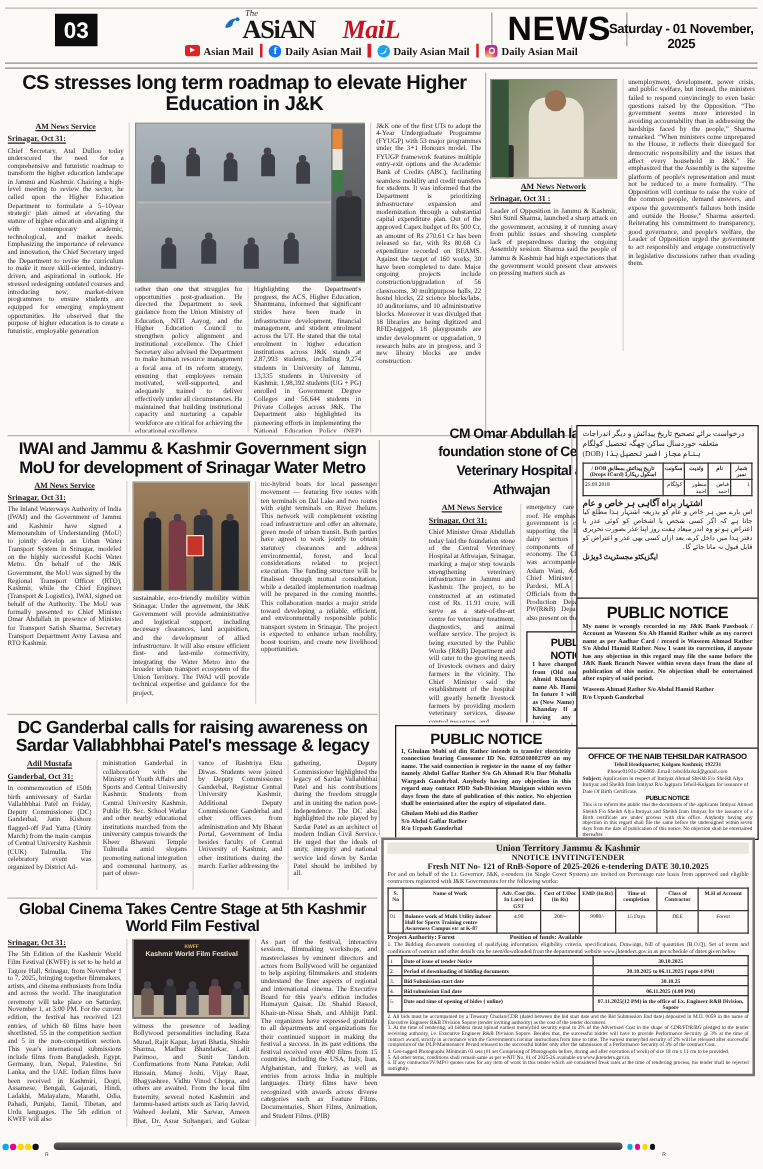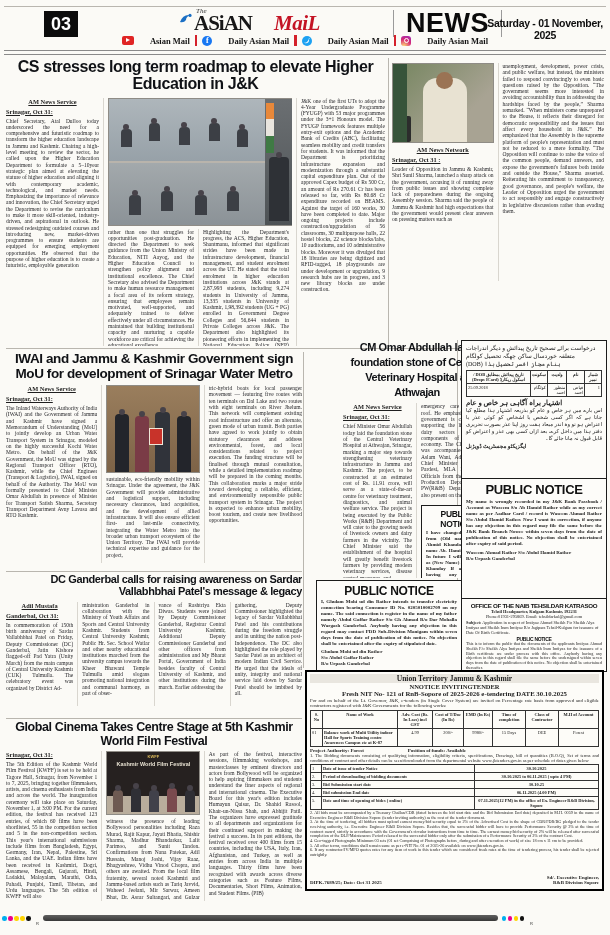--- a/index.html
+++ b/index.html
@@ -19,21 +19,21 @@
   .fig{position:absolute;background:#3c3f45;border-radius:4px 4px 0 0;}
   .fig::before{content:"";position:absolute;left:50%;top:-5px;transform:translateX(-50%);
                width:6px;height:6px;border-radius:50%;background:#474249;}
   .notice{border:1.6px solid #1c1c1c;background:#fdfcf9;padding:3px 4px;overflow:hidden;}
   .notice-title{font-family:"Liberation Sans",sans-serif;font-weight:bold;text-align:center;
                 letter-spacing:-0.3px;color:#111;}
   .notice-body{font-size:5px;line-height:6px;text-align:justify;font-weight:bold;color:#222;}
   .sig{font-size:5px;font-weight:bold;line-height:6px;}
   .masthead-rule{position:absolute;left:4px;right:4px;height:3px;
                  border-top:1px solid #8a8a8a;border-bottom:1px solid #8a8a8a;}
-  .soc-item{display:flex;align-items:center;gap:16px;}
+  .soc-item{display:flex;align-items:center;gap:3px;}
   .soc-label{font-size:8.5px;font-weight:bold;color:#141414;}
   .soc-sep{width:2.5px;height:11px;background:#d4202a;margin:0 5px;}
   .news-label{font-family:"Liberation Sans",sans-serif;font-weight:900;font-size:27px;
               letter-spacing:0.5px;color:#0b0b0b;border-left:1px solid #9a9a9a;
               border-right:1px solid #9a9a9a;padding:0 12px;line-height:1.0;}
   .urdu{direction:rtl;font-size:6px;line-height:8px;text-align:left;color:#222;}
   table{border-collapse:collapse;}
   .ntab td,.ntab th{border:0.8px solid #333;font-size:4.4px;line-height:5px;padding:1px;
                     color:#222;vertical-align:top;}
   .dot{display:inline-block;width:4.5px;height:4.5px;border-radius:50%;margin-right:1.5px;vertical-align:middle;}
@@ -248,21 +248,21 @@
     <span style="font-weight:bold;">Subject:</span>
     <span>Application in respect of Imtiyaz Ahmad Sheikh F/o Sheikh Alya Imtiyaz and Sheikh Iram Imtiyaz R/o Jagipara Tehsil-Kulgam for issuance of Date Of Birth Certificate.</span>
   </div>
   <div class="notice-title" style="font-size:5px;margin-top:1px;">PUBLIC NOTICE</div>
   <div style="font-size:4.2px;line-height:4.8px;text-align:justify;">This is to inform the public that the documents of the applicants Imtiyaz Ahmad Sheikh F/o Sheikh Alya Imtiyaz and Sheikh Iram Imtiyaz for the issuance of a Birth certificate are under process with this office. Anybody having any objection in this regard shall file the same before the undersigned within seven days from the date of publication of this notice. No objection shall be entertained thereafter.</div>
   <div style="font-size:4.4px;font-weight:bold;text-align:right;">Naib Tehsildar Katrasoo</div>
 </div>
 
 <div class="hr" style="left:6px;width:296px;top:571px;"></div>
 <div class="abs" style="left:6px;top:574px;width:296px;height:142px;overflow:hidden;">
-  <div class="headline" style="font-size:11px;text-align:right;">DC Ganderbal calls for raising awareness on Sardar Vallabhbhai Patel's message &amp; legacy</div>
+  <div class="headline" style="font-size:14px;">DC Ganderbal calls for raising awareness on Sardar Vallabhbhai Patel's message &amp; legacy</div>
   <div class="art-cols" style="margin-top:4px;height:104px;">
     <div class="col" style="width:68px;">
       <div class="byline" style="text-align:center;">Adil Mustafa</div>
       <div class="byline">Ganderbal, Oct 31:</div>
       <div class="body-text">In commemoration of 150th birth anniversary of Sardar Vallabhbhai Patel on Friday, Deputy Commissioner (DC) Ganderbal, Jatin Kishore flagged-off Pad Yatra (Unity March) from the main campus of Central University Kashmir (CUK) Tulmulla. The celebratory event was organized by District Ad-</div>
     </div>
     <div class="col" style="width:68px;">
       <div class="body-text">ministration Ganderbal in collaboration with the Ministry of Youth Affairs and Sports and Central University Kashmir. Students from Central University Kashmir, Public Hr. Sec. School Watlar and other nearby educational institutions marched from the university campus towards the Kheer Bhawani Temple Tulmulla amid slogans promoting national integration and communal harmony, as part of obser-</div>
     </div>
     <div class="col" style="width:68px;">
@@ -304,21 +304,21 @@
         <div class="fig" style="left:78px;top:38px;width:10px;height:22px;background:#2f2f35;"></div>
       </div>
       <div class="body-text" style="margin-top:3px;height:84px;overflow:hidden;">witness the presence of leading Bollywood personalities including Raza Murad, Rajit Kapur, Jayati Bhatia, Shishir Sharma, Madhur Bhandarkar, Lalit Parimoo, and Sunit Tandon. Confirmations from Nana Patekar, Adil Hussain, Manoj Joshi, Vijay Raaz, Bhagyashree, Vidhu Vinod Chopra, and others are awaited. From the local film fraternity, several noted Kashmiri and Jammu-based artists such as Tariq Javvid, Waheed Jeelani, Mir Sarwar, Ameen Bhat, Dr. Asrar Sultangari, and Gulzar Ganei will also attend.</div>
     </div>
     <div class="col" style="width:94px;">
       <div class="body-text">As part of the festival, interactive sessions, filmmaking workshops, and masterclasses by eminent directors and actors from Bollywood will be organized to help aspiring filmmakers and students understand the finer aspects of regional and international cinema. The Executive Board for this year's edition includes Humayun Qaisar, Dr. Shahid Rasool, Khair-un-Nissa Shah, and Abhijit Patil. The organizers have expressed gratitude to all departments and organizations for their continued support in making the festival a success. In its past editions, the festival received over 400 films from 15 countries, including the USA, Italy, Iran, Afghanistan, and Turkey, as well as entries from across India in multiple languages. Thirty films have been recognized with awards across diverse categories such as Feature Films, Documentaries, Short Films, Animation, and Student Films. (PIB)</div>
     </div>
   </div>
 </div>
 
-<div class="abs" style="left:305px;top:670px;width:299px;height:221px;border:2px solid #000000;background:#fdfcf8;overflow:hidden;padding:2px 3px;box-sizing:border-box;">
+<div class="abs" style="left:305px;top:670px;width:299px;height:191px;border:2px solid #737373;background:#fdfcf8;overflow:hidden;padding:2px 3px;box-sizing:border-box;">
   <div style="text-align:center;font-weight:bold;font-size:7.5px;background:#e9e6df;">Union Territory Jammu &amp; Kashmir</div>
   <div style="text-align:center;font-weight:bold;font-size:6.5px;">NNOTICE  INVITINGTENDER</div>
   <div style="text-align:center;font-weight:bold;font-size:6.8px;">Fresh NIT No- 121 of RnB-Sopore of 2025-2026 e-tendering DATE 30.10.2025</div>
   <div style="font-size:4.8px;line-height:5.4px;text-align:justify;margin-top:1px;">For and on behalf of the Lt. Governor, J&amp;K, e-tenders (in Single Cover System) are invited on Percentage rate basis from approved and eligible contractors registered with J&amp;K Governments for the following works:</div>
 
   <table class="ntab" style="width:100%;margin-top:1px;">
     <tbody>
         <tr>
       <th style="width:9px;">S. No</th>
       <th style="width:72px;">Name of Work</th>

